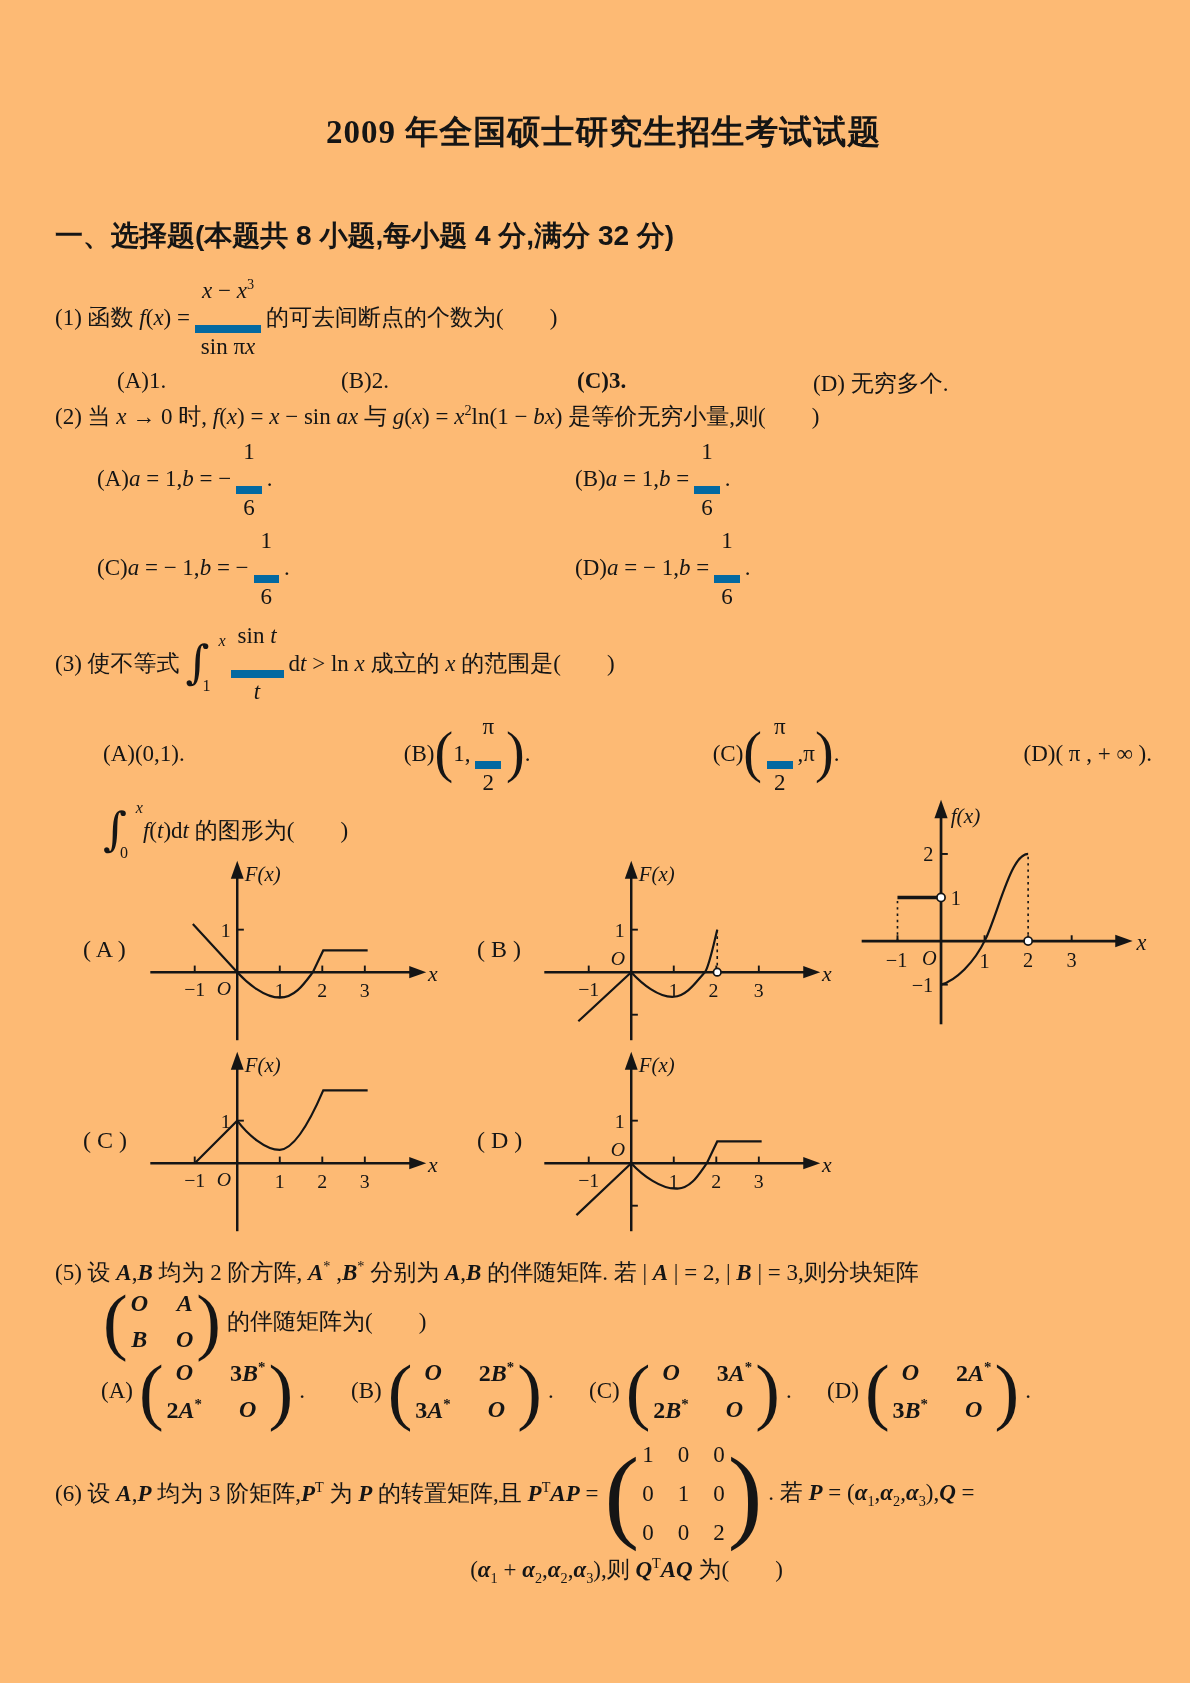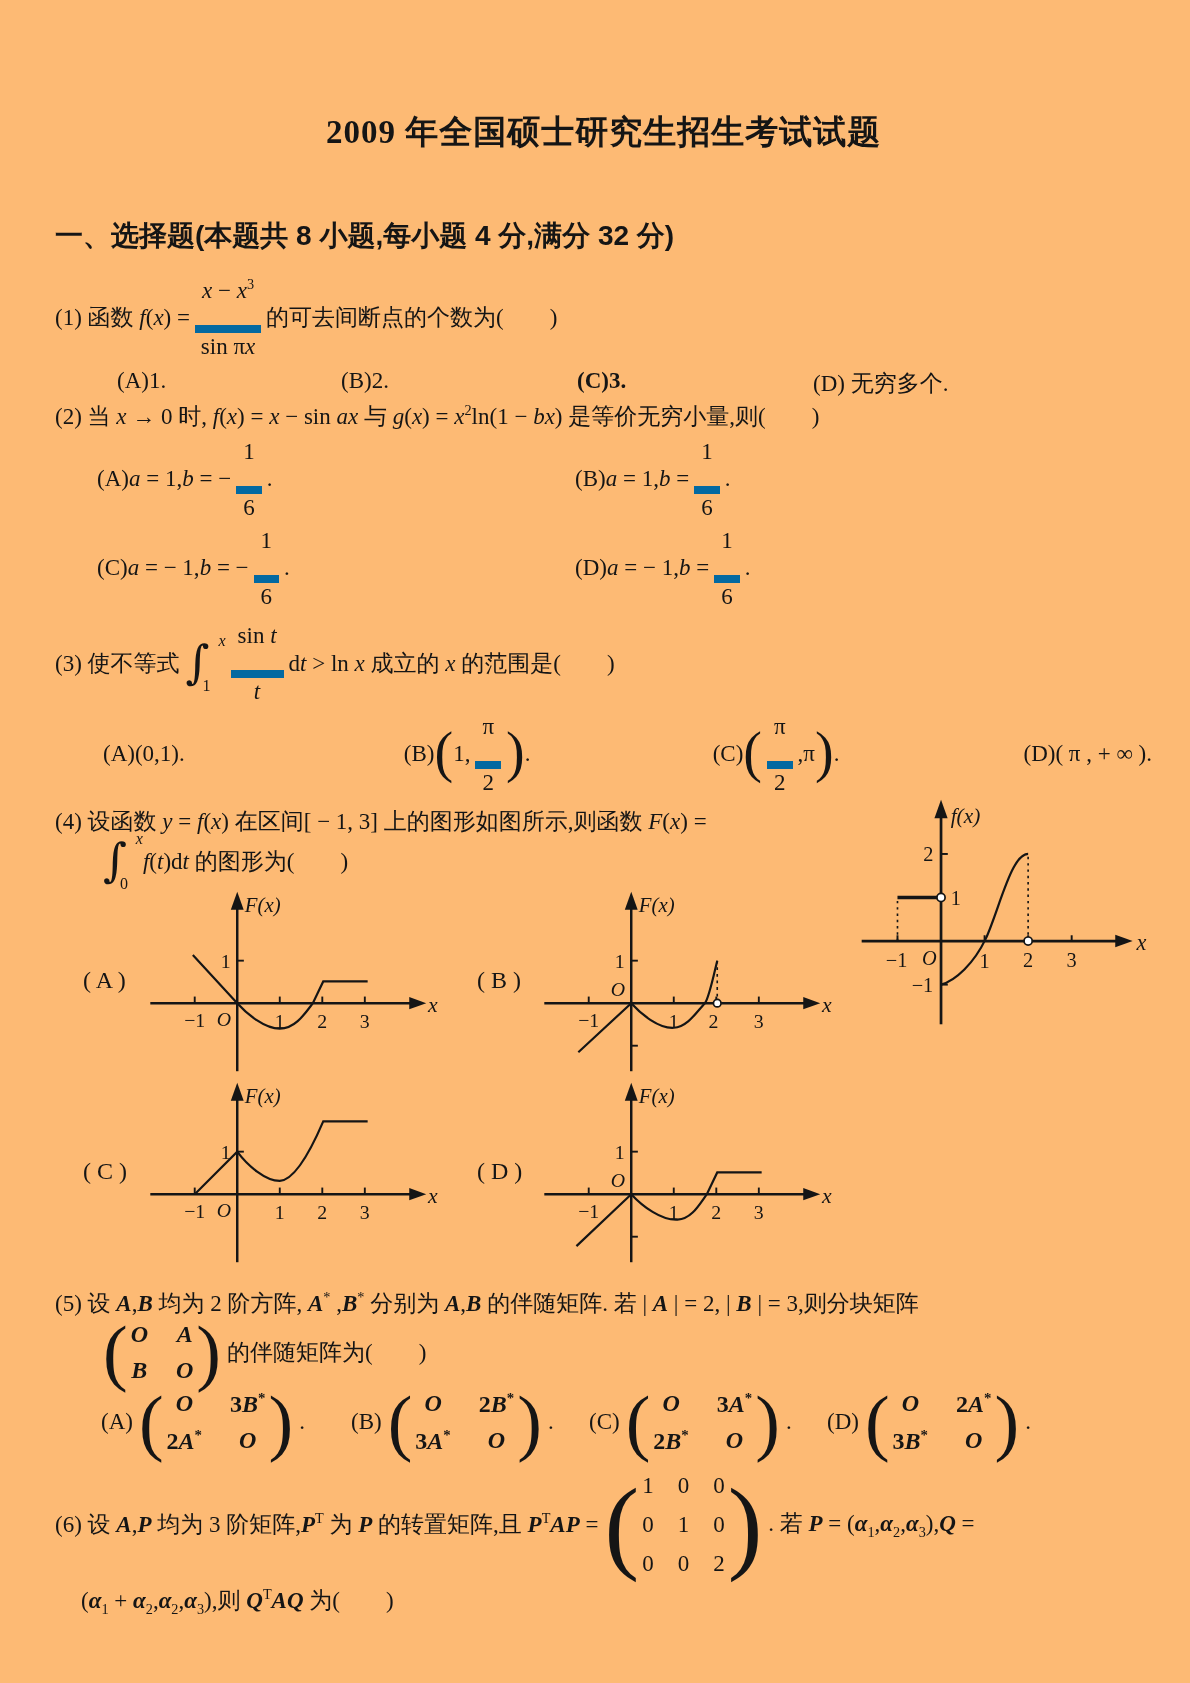--- a/index.html
+++ b/index.html
@@ -34,21 +34,21 @@
   .gCell{display:flex;align-items:center;}
   .gCell .lbl{width:54px;margin-left:28px;font-size:24px;white-space:nowrap;}
   .q5{margin-top:22px;}
   .q5line2{display:flex;align-items:center;margin-left:42px;margin-top:2px;}
   .q5opts{display:flex;align-items:center;margin-top:6px;white-space:nowrap;}
   .q5opts .qo{display:flex;align-items:center;}
   .q5opts .w1{margin-left:46px;width:250px;}
   .q5opts .w2{width:238px;}
   .q5opts .w3{width:238px;}
   .q6{display:flex;align-items:center;margin-top:18px;white-space:nowrap;}
-  .q6end{margin-left:26px;margin-top:8px;}
+  .q6end{margin-left:46px;margin-top:8px;text-align:center;}
   
   .frac{display:inline-block;vertical-align:middle;text-align:center;margin:0 5px;}
   .frac .num{display:block;padding:1px 7px 21px;border-bottom:8px solid #0369a1;}
   .frac .den{display:block;padding-top:1px;}
   sup{font-size:0.62em;}
   sub{font-size:0.62em;}
   
   .intg{position:relative;display:inline-block;padding:2px 16px 2px 2px;margin-left:4px;}
   .intg .s{font-size:46px;line-height:0.85;font-family:"DejaVu Serif",serif;}
   .intg .up{position:absolute;right:0;top:-9px;font-size:16px;font-style:italic;}
@@ -162,21 +162,20 @@
         </span>
       <span>,π</span>
       <span class="bp">)</span>
       <span>.</span>
     </span>
     <span class="c4">(D)( π , + ∞ ).</span>
   </div>
 
   <div class="q4wrap">
     <div class="q4left">
-      <div>(4) 设函数 <i>y</i> = <i>f</i>(<i>x</i>) 在区间[ − 1, 3] 上的图形如图所示,则函数 <i>F</i>(<i>x</i>) =</div>
       <div class="q4stem2">
         <span class="intg">
           <span class="s">∫</span>
           <span class="up">x</span>
           <span class="lo">0</span>
         </span>
         <span><i>f</i>(<i>t</i>)d<i>t</i> 的图形为(　　)</span>
       </div>
 
       <div class="gRow">

